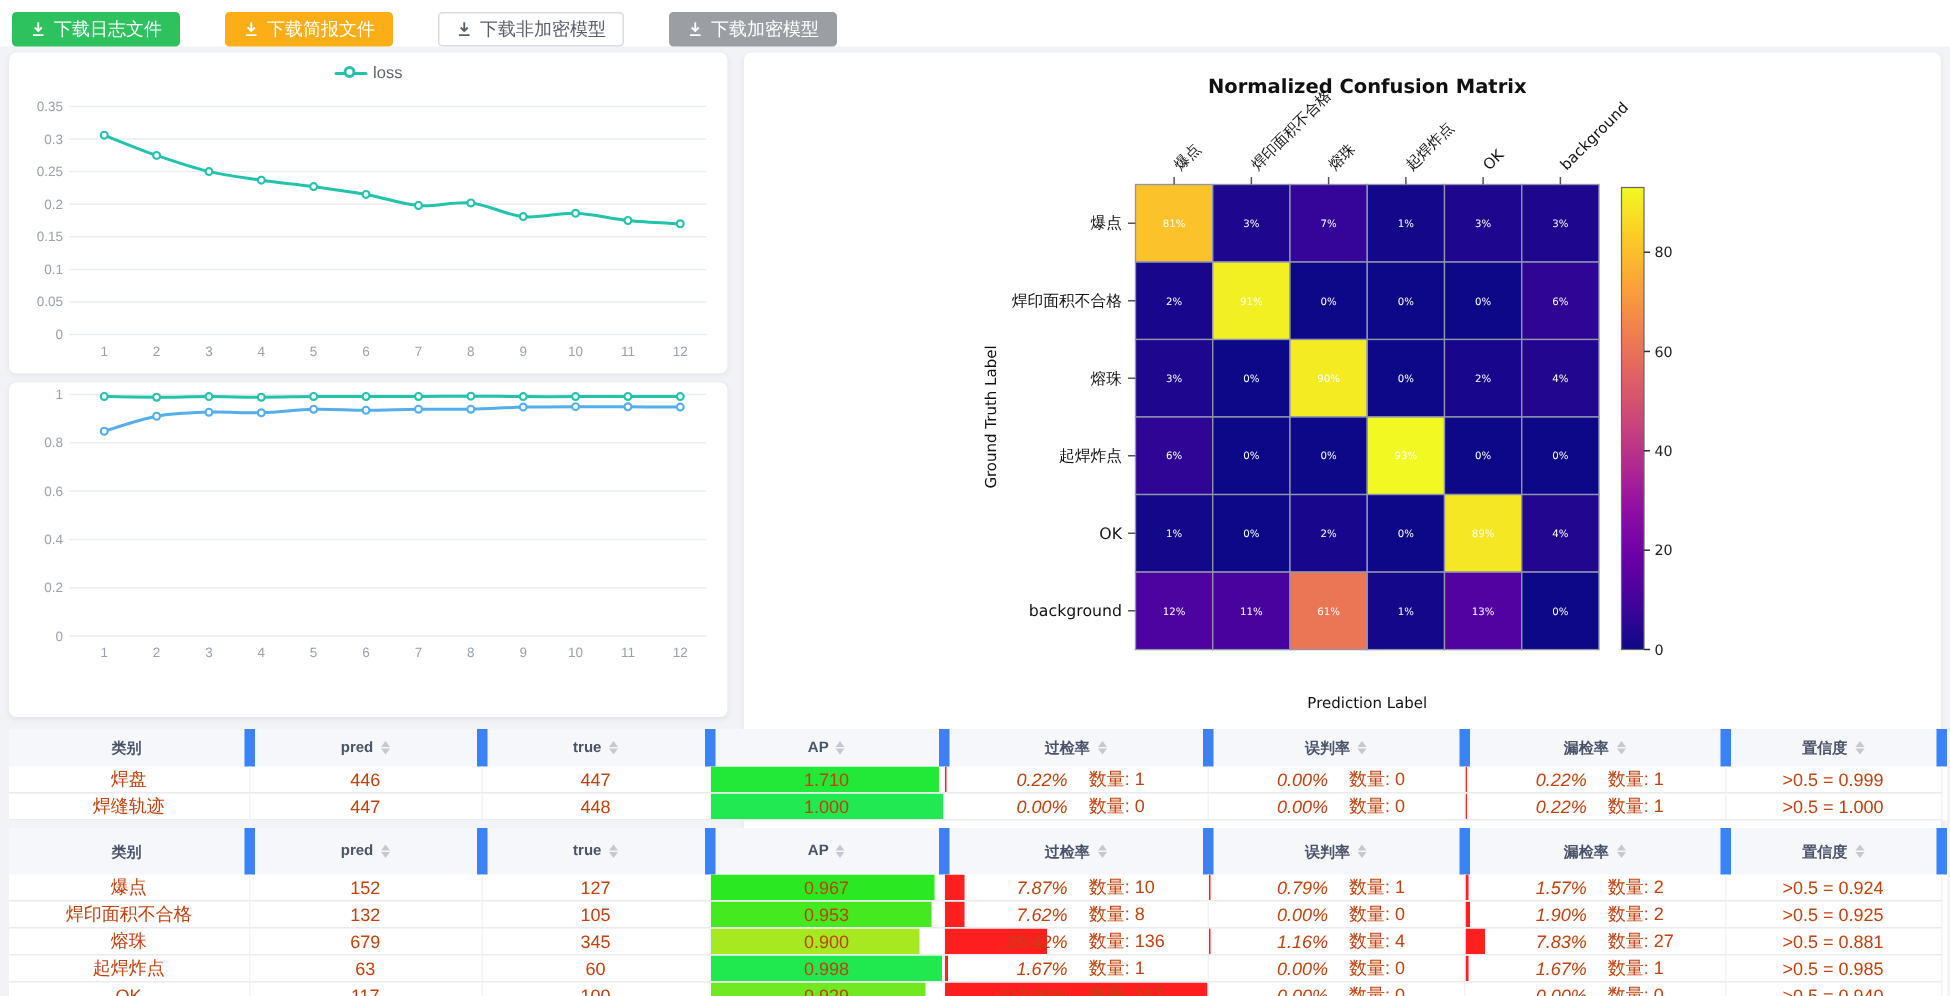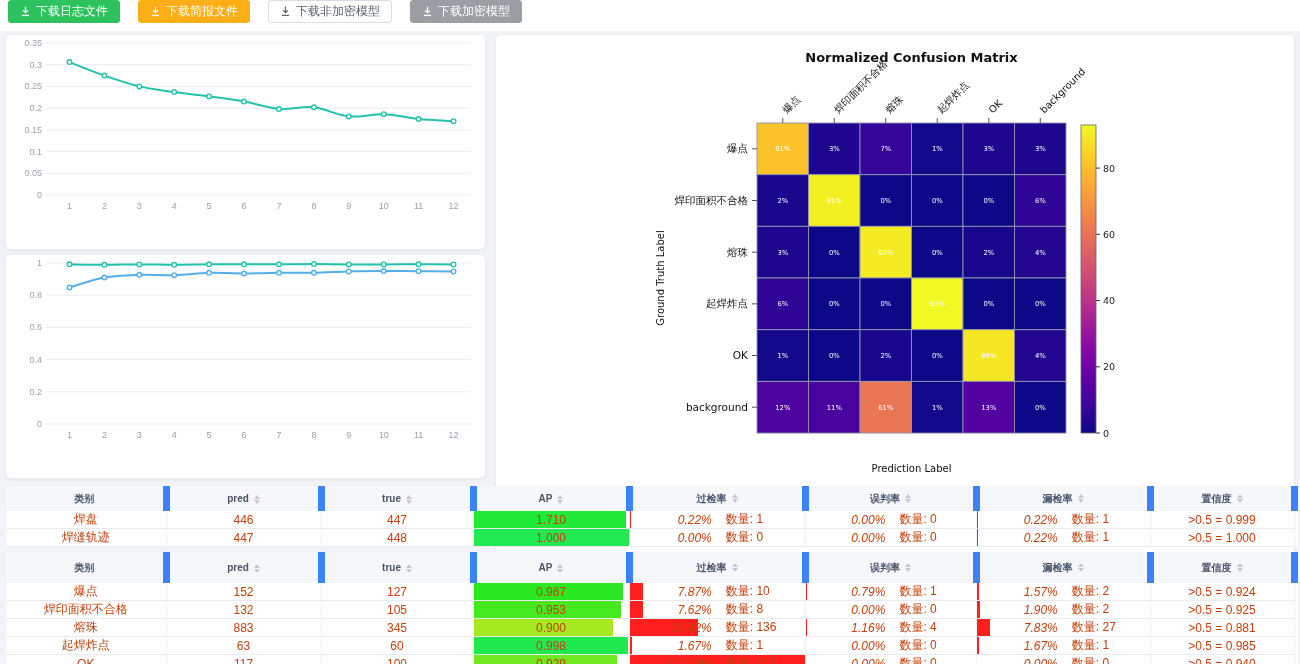--- a/index.html
+++ b/index.html
@@ -1,20 +1,20 @@
 <!DOCTYPE html>
 <html><head>
 <meta charset="utf-8">
 <style>
   * { margin:0; padding:0; box-sizing:border-box; }
   html,body { width:1300px; height:664px; overflow:hidden; background:#f1f3f6;
               font-family:"Liberation Sans", sans-serif; }
   
   .topbar { position:absolute; left:0; top:0; width:1300px; height:31px; background:#fff;
-            display:flex; align-items:flex-start; padding-left:8px; gap:18px; }
+            display:flex; align-items:flex-end; padding-left:8px; gap:30px; }
   .btn { height:23px; padding:0 11px; border-radius:3px; font-size:12px; display:inline-flex;
          align-items:center; gap:5px; cursor:pointer; border:1px solid transparent; white-space:nowrap; }
   .btn svg { display:block; }
   
   .card { position:absolute; background:#fff; border-radius:5px; box-shadow:0 1px 4px rgba(0,0,0,.07); }
   #loss-card   { left:6px;  top:35px;  width:479px; height:214px; }
   #map-card    { left:6px;  top:255px; width:479px; height:223px; }
   #matrix-card { left:496px; top:35px; width:798px; height:564px; }
   .legend-row { height:28px; display:flex; align-items:center; justify-content:center; gap:18px; }
   .legend-item { display:flex; align-items:center; gap:4px; font-size:11px; color:#5e646e; cursor:pointer; }
@@ -74,20 +74,29 @@
     <button class="btn" style="background: rgb(155, 158, 163); color: rgb(255, 255, 255); border-color: rgb(155, 158, 163);">
       <svg width="11" height="11" viewBox="0 0 14 14">
   <path d="M7 1v7M4 5.5L7 8.5 10 5.5" fill="none" stroke="#ffffff" stroke-width="1.6"></path>
   <path d="M2.5 12h9" stroke="#ffffff" stroke-width="1.6"></path>
       </svg>
       <span>下载加密模型</span>
     </button>
   </div>
 
 <div class="card" id="loss-card">
+  <div class="legend-row" id="legend-0">
+      <div class="legend-item">
+        <span class="legend-marker">
+        <span class="ln" style="background:#22c3aa"></span>
+          <span class="ci" style="border-color:#22c3aa"></span>
+        </span>
+      <span>loss</span>
+      </div>
+    </div>
   <svg class="chart-svg" id="chart-0" width="479" height="184">
       <line x1="40" y1="160.0" x2="465" y2="160.0" stroke="#e9edf2" stroke-width="1"></line>
       <text x="36" y="163" font-size="9" fill="#9aa1ab" text-anchor="end">0</text>
       <line x1="40" y1="138.3" x2="465" y2="138.3" stroke="#e9edf2" stroke-width="1"></line>
       <text x="36" y="141.3" font-size="9" fill="#9aa1ab" text-anchor="end">0.05</text>
       <line x1="40" y1="116.6" x2="465" y2="116.6" stroke="#e9edf2" stroke-width="1"></line>
       <text x="36" y="119.6" font-size="9" fill="#9aa1ab" text-anchor="end">0.1</text>
       <line x1="40" y1="94.9" x2="465" y2="94.9" stroke="#e9edf2" stroke-width="1"></line>
       <text x="36" y="97.9" font-size="9" fill="#9aa1ab" text-anchor="end">0.15</text>
       <line x1="40" y1="73.1" x2="465" y2="73.1" stroke="#e9edf2" stroke-width="1"></line>
@@ -515,21 +524,21 @@
             <span class="cellbar" style="width:1.9%;background:#ff1f1f"></span>
     <span class="pctwrap">
               <span class="pct">1.90%</span>
     <span class="cnt">数量: 2</span>
             </span>
           </td>
       <td>&gt;0.5 = 0.925</td>
         </tr>
         <tr>
       <td>熔珠</td>
-      <td>883</td>
+      <td>679</td>
       <td>345</td>
       <td>
         <span class="cellbar" style="width:90.0%;background:hsl(80,82%,52%)"></span>
         <span class="celltext">0.900</span></td>
       <td>
             <span class="cellbar" style="width:39.42%;background:#ff1f1f"></span>
     <span class="pctwrap">
               <span class="pct">39.42%</span>
     <span class="cnt">数量: 136</span>
             </span>

